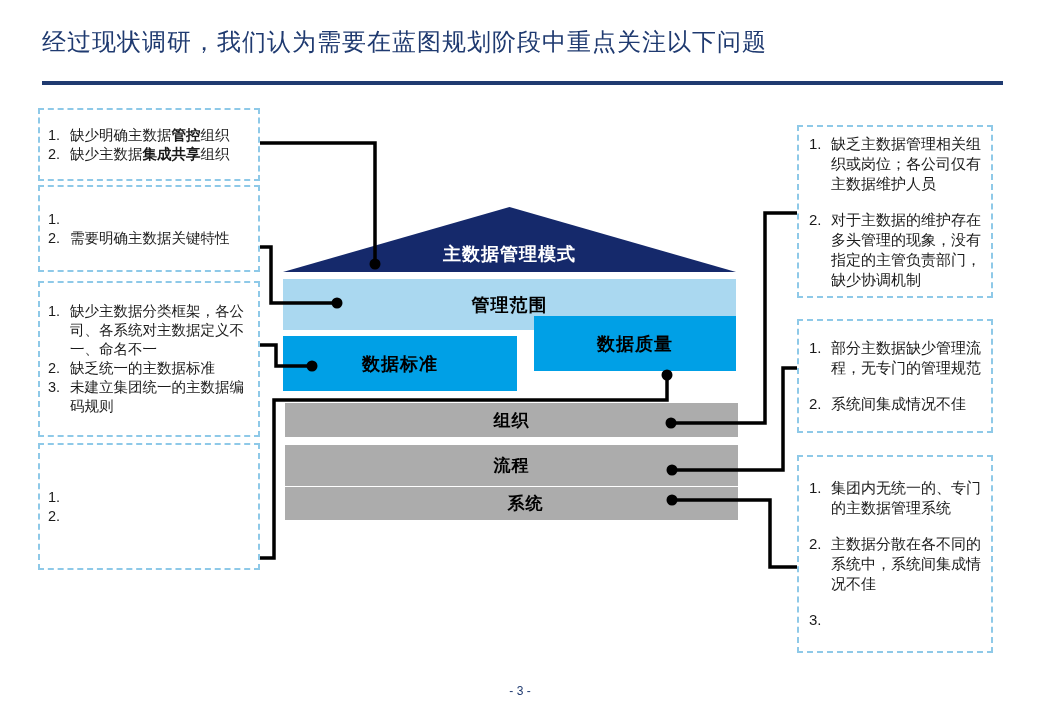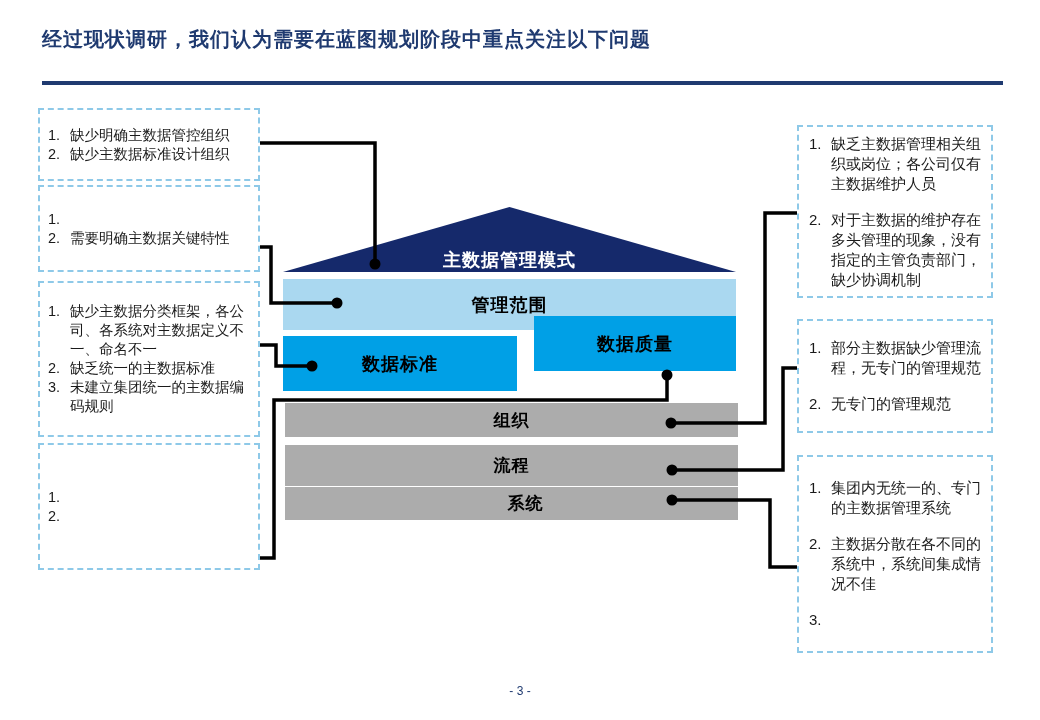--- a/index.html
+++ b/index.html
@@ -12,60 +12,60 @@
     --connector:#000000;
     --text-black:#1A1A1A;
   }
   *{margin:0;padding:0;box-sizing:border-box;}
   html,body{background:#fff;}
   body{font-family:"Liberation Sans","DejaVu Sans",sans-serif;}
   .slide{position:relative;width:1040px;height:720px;background:#fff;overflow:hidden;}
 
   .title{
     position:absolute;left:42px;top:26px;width:965px;
-    font-size:20px;font-weight:bold;color:var(--title-navy);
+    font-size:24px;font-weight:normal;color:var(--title-navy);
     letter-spacing:1px;white-space:nowrap;
   }
   .title-rule{
     position:absolute;left:42px;top:81px;width:961px;height:4px;
     background:var(--title-navy);
   }
 
   
   .callout{
     position:absolute;border:2px dashed var(--callout-border);
     background:#fff;color:var(--text-black);
     display:flex;flex-direction:column;justify-content:center;
     padding:8px 6px 8px 8px;
   }
   .callout .item{display:flex;align-items:flex-start;}
   .callout .num{flex:0 0 22px;}
   .callout .txt{flex:1;}
-  .callout .txt .b{font-weight:normal;}
+  .callout .txt .b{font-weight:bold;}
 
   .callout.left{left:38px;width:222px;font-size:14.5px;line-height:19px;}
   .l1{top:108px;height:73px;}
   .l2{top:185px;height:87px;}
   .l3{top:281px;height:156px;}
   .l4{top:443px;height:127px;}
 
   .callout.right{left:797px;width:196px;font-size:15px;line-height:20px;padding:10px 6px 10px 10px;}
   .r1{top:125px;height:173px;}
   .r2{top:319px;height:114px;}
   .r3{top:455px;height:198px;}
   .callout.right .item + .item{margin-top:16px;}
 
   
   .roof{
     position:absolute;left:283px;top:207px;width:453px;height:65px;
     background:var(--roof-navy);
     clip-path:polygon(50% 0,100% 100%,0 100%);
     display:flex;align-items:flex-end;justify-content:center;
   }
-  .roof-label{color:#fff;font-size:18px;font-weight:bold;letter-spacing:1px;}
+  .roof-label{color:#fff;font-size:18px;font-weight:bold;padding-bottom:6px;letter-spacing:1px;}
 
   .bar{
     position:absolute;display:flex;align-items:center;justify-content:center;
     color:#000;font-weight:bold;letter-spacing:1px;
   }
   .bar-scope{left:283px;top:279px;width:453px;height:51px;background:var(--scope-blue);font-size:18px;}
   .bar-std{left:283px;top:336px;width:234px;height:55px;background:var(--cyan);font-size:18px;}
   .bar-qual{left:534px;top:316px;width:202px;height:55px;background:var(--cyan);font-size:18px;}
   .bar-org{left:285px;top:403px;width:453px;height:34px;background:var(--gray-bar);font-size:17px;}
   .bar-proc{left:285px;top:445px;width:453px;height:41px;background:var(--gray-bar);font-size:17px;}
@@ -88,21 +88,21 @@
   <h1 class="title">经过现状调研，我们认为需要在蓝图规划阶段中重点关注以下问题</h1>
   <div class="title-rule"></div>
 
   <div class="callout left l1">
     <div class="item">
       <span class="num">1.</span>
       <span class="txt"><span>缺少明确主数据</span><span class="b">管控</span><span>组织</span></span>
     </div>
     <div class="item">
       <span class="num">2.</span>
-      <span class="txt"><span>缺少主数据</span><span class="b">标准设计</span><span>组织</span></span>
+      <span class="txt"><span>缺少主数据</span><span class="b">集成共享</span><span>组织</span></span>
     </div>
   </div>
 
   <div class="callout left l2">
     <div class="item">
       <span class="num">1.</span>
     </div>
     <div class="item">
       <span class="num">2.</span>
       <span class="txt"><span>需要明确主数据关键特性</span></span>
@@ -144,21 +144,21 @@
     </div>
   </div>
 
   <div class="callout right r2">
     <div class="item">
       <span class="num">1.</span>
       <span class="txt"><span>部分主数据缺少管理流程，无专门的管理规范</span></span>
     </div>
     <div class="item">
       <span class="num">2.</span>
-      <span class="txt"><span>无专门的管理规范</span></span>
+      <span class="txt"><span>系统间集成情况不佳</span></span>
     </div>
   </div>
 
   <div class="callout right r3">
     <div class="item">
       <span class="num">1.</span>
       <span class="txt"><span>集团内无统一的、专门的主数据管理系统</span></span>
     </div>
     <div class="item">
       <span class="num">2.</span>

